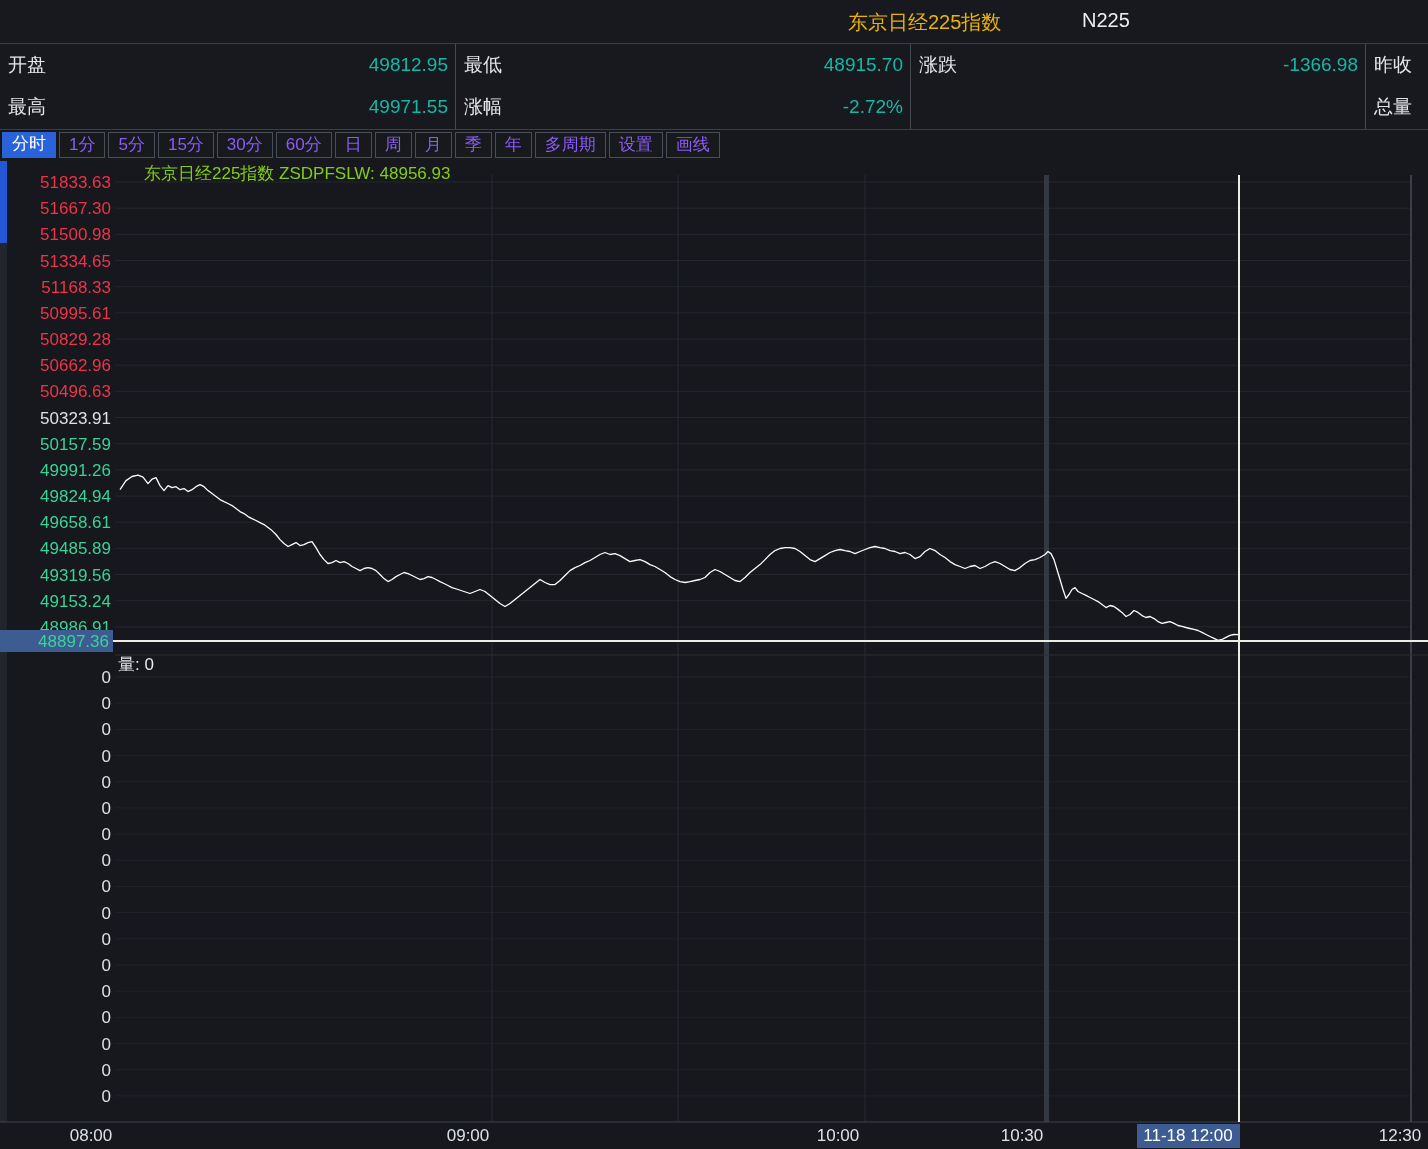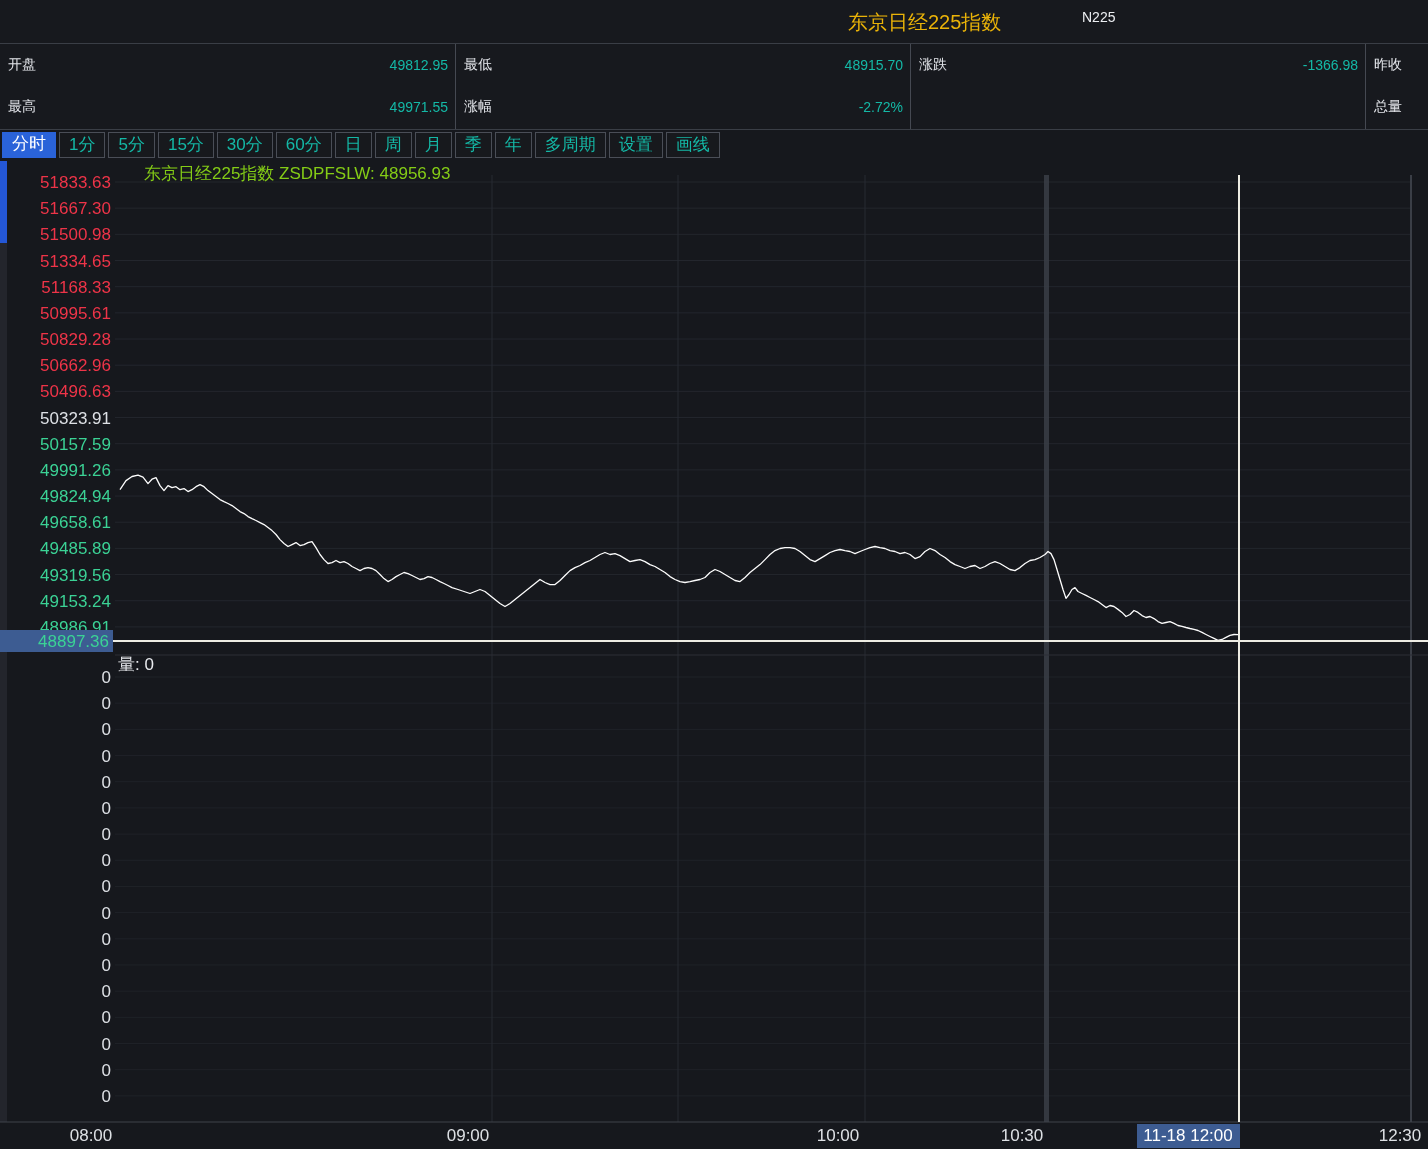--- a/index.html
+++ b/index.html
@@ -1,32 +1,32 @@
 <!DOCTYPE html>
 <html><head>
 <meta charset="utf-8">
 <style>
   html,body{margin:0;padding:0;background:#101216;}
   .screen{position:relative;width:1428px;height:1149px;overflow:hidden;
     background:#16181d;color:#e8eaee;font-family:"Liberation Sans",sans-serif;}
   
   .hdr{position:absolute;left:0;top:0;width:1428px;height:43px;background:#17191e;border-bottom:1px solid #3a3e46;}
   .hdr-title{position:absolute;left:848px;top:9px;font-size:20px;color:#eab308;}
-  .hdr-symbol{position:absolute;left:1082px;top:9px;font-size:14px;color:#eceef2;}
+  .hdr-symbol{position:absolute;left:1082px;top:9px;font-size:20px;color:#eceef2;}
   
   .stats{position:absolute;left:0;top:44px;width:1428px;height:85px;display:grid;
     grid-template-columns:456px 455px 455px 62px;background:#17191e;border-bottom:1px solid #3a3e46;}
   .sgroup{border-right:1px solid #454952;}
   .sgroup:last-child{border-right:none;}
-  .srow{height:42px;display:flex;justify-content:space-between;align-items:center;padding:0 7px 0 8px;font-size:14px;text-align:center;}
+  .srow{height:42px;display:flex;justify-content:space-between;align-items:center;padding:0 7px 0 8px;font-size:19px;text-align:center;}
   .srow .lbl{color:#e3e5ea;}
   .srow .val{color:#14b8a6;}
   
   .tabbar{position:absolute;left:0;top:130px;width:1428px;height:30px;display:flex;align-items:center;gap:3px;padding-left:2px;background:#16181d;}
-  .tab{border:1px solid #4a4e57;background:#17191d;color:#14b8a6;font-size:17px;line-height:24px;height:26px;padding:0 9px;box-sizing:border-box;cursor:default;}
+  .tab{border:1px solid #4a4e57;background:#17191d;color:#8b5cf6;font-size:17px;line-height:24px;height:26px;padding:0 9px;box-sizing:border-box;cursor:default;}
   .tab.selected{background:#2a63d9;border-color:#2a63d9;color:#ffffff;font-family:Liberation Mono, monospace;}
   
   .chartwrap{position:absolute;left:0;top:160px;width:1428px;height:989px;}
   .chart-title-overlay{position:absolute;left:115px;top:2px;font-size:17px;color:#84cc16;white-space:nowrap;margin-left:29px;}
 </style>
 </head>
 <body>
 
 <div class="screen">
 

